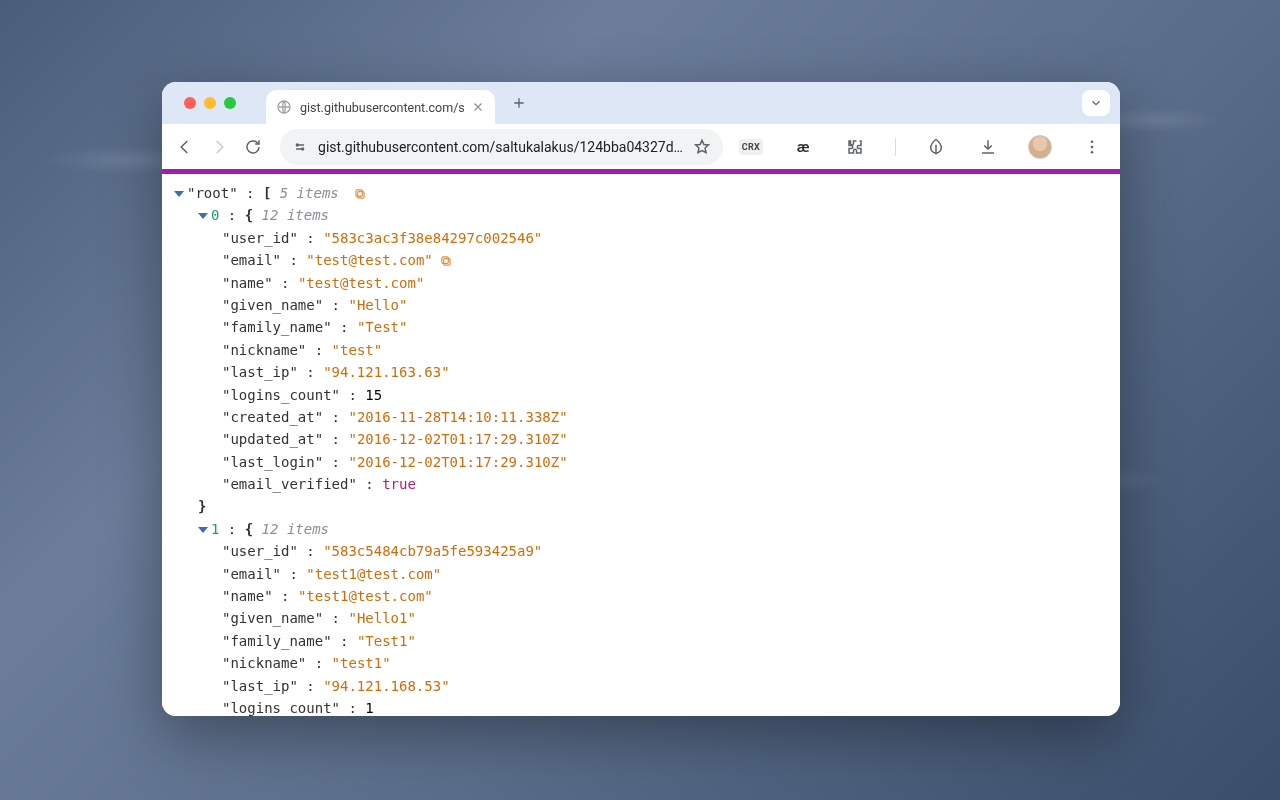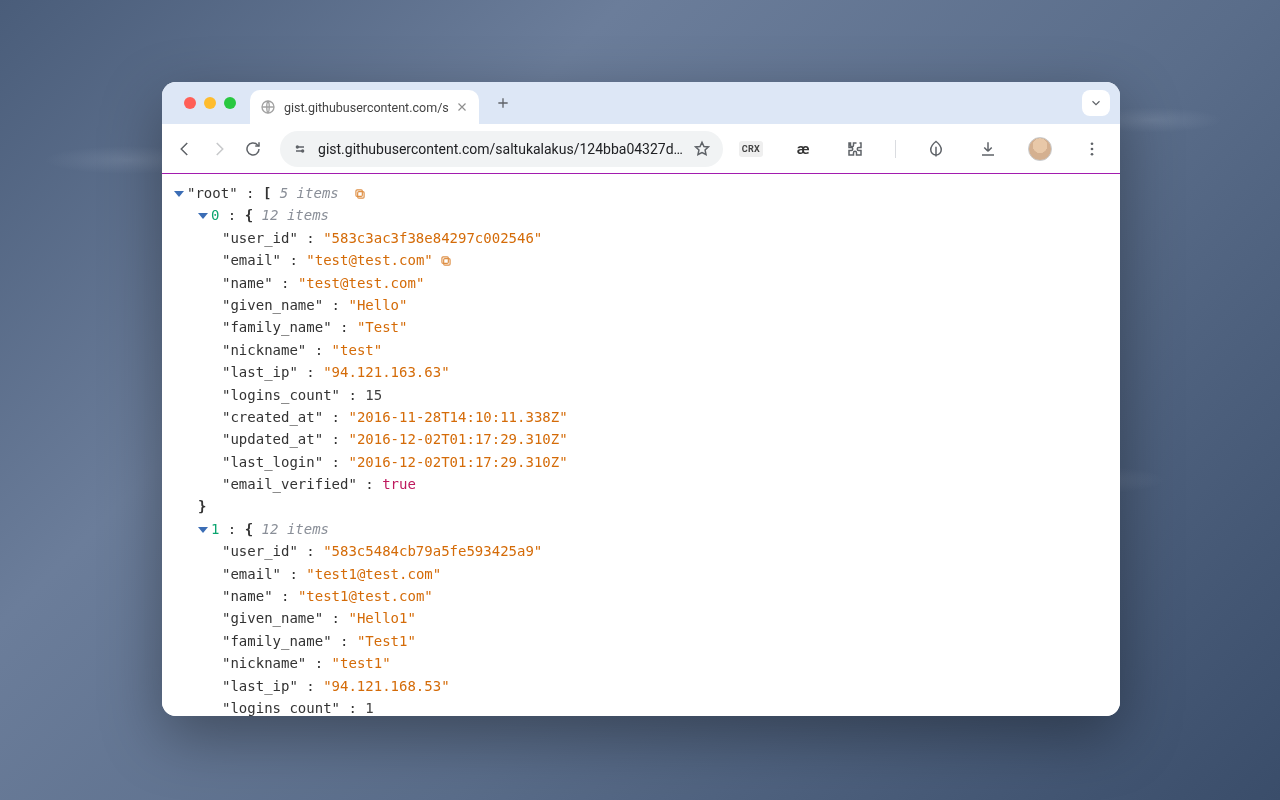--- a/index.html
+++ b/index.html
@@ -50,21 +50,21 @@
   .wc-red { background: #ff5f57; }
   .wc-yellow { background: #febc2e; }
   .wc-green { background: #28c840; }
 
   .tab {
     height: 34px;
     background: #fff;
     border-radius: 10px 10px 0 0;
     display: flex; align-items: center;
     padding: 4px 10px;
-    margin-left: 2px;
+    margin-left: 18px;
     min-width: 220px; max-width: 250px;
     font-size: 12.5px; color: #444;
     position: relative;
   }
   .tab .favicon { width: 16px; height: 16px; margin-right: 8px; opacity: .6; }
   .tab .title { flex: 1; white-space: nowrap; overflow: hidden; text-overflow: ellipsis; }
   .tab .close { width: 14px; height: 14px; margin-left: 6px; opacity: .6; cursor: pointer; }
   .newtab {
     width: 28px; height: 28px; margin-left: 10px;
     display: flex; align-items: center; justify-content: center;
@@ -75,21 +75,21 @@
     position: absolute; right: 10px; top: 8px;
     width: 28px; height: 26px;
     background: #fff; border-radius: 8px;
     display: flex; align-items: center; justify-content: center;
     color: #5f6368;
   }
 
   .toolbar {
     height: 50px;
     background: #fff;
-    border-bottom: 1px solid #a21caf;
+    border-bottom: 5px solid #a21caf;
     display: flex; align-items: center;
     padding: 0 8px;
     gap: 4px;
   }
   .tbtn {
     width: 34px; height: 34px;
     display: flex; align-items: center; justify-content: center;
     border-radius: 50%;
     color: #5f6368;
     cursor: pointer;
@@ -140,21 +140,21 @@
   .i2 { padding-left: 24px; }
   .i3 { padding-left: 48px; }
   .caret {
     display:inline-block;width:0;height:0;
     border-left:5px solid transparent;border-right:5px solid transparent;
     border-top:6px solid #3b6db5;
     vertical-align: middle; margin-right:3px; cursor:pointer;
   }
   .k   { color:#333; } 
   .s   { color:#d46b08; } 
-  .n   { color:#404040; } 
+  .n   { color:#000000; } 
   .idx { color:#0ba56f; } 
   .b   { color:#be185d; } 
   .meta{ color:#8a8f98; font-style: italic; margin-top: 45px;}
   .colon { color:#333; }
   .brace { color:#333; font-weight:600;}
   .copy {
     display:inline-block; width:14px; height:14px;
     vertical-align:middle; margin-left:6px; cursor:pointer;
     opacity:.75;
   }

